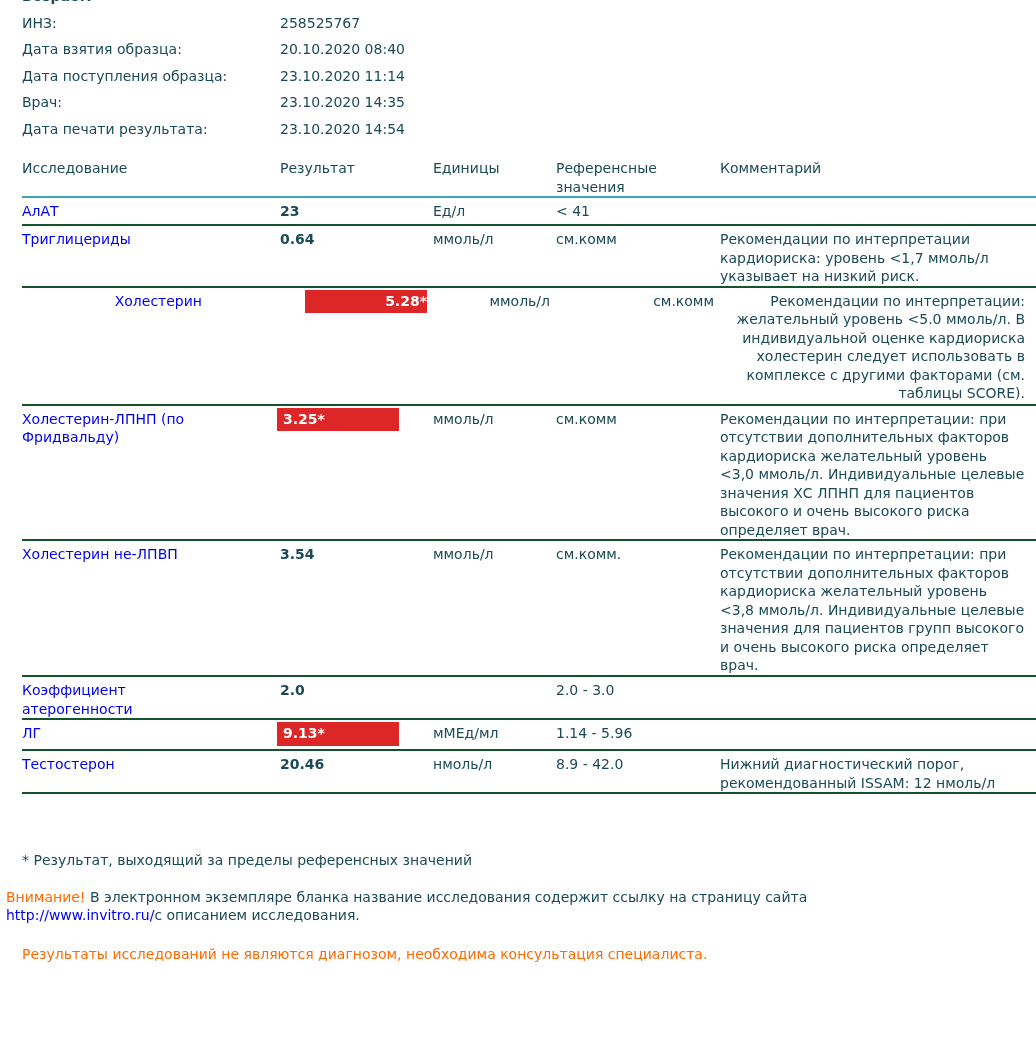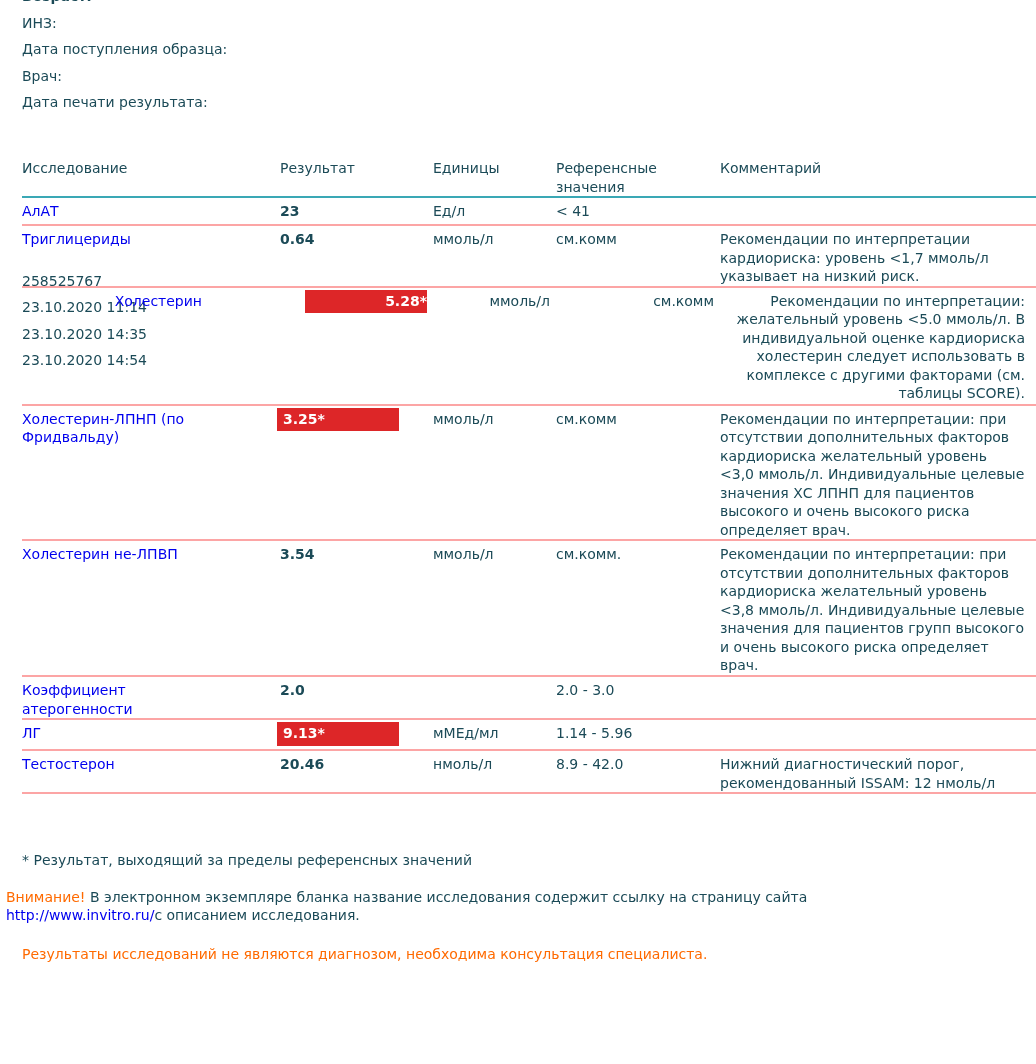--- a/index.html
+++ b/index.html
@@ -10,40 +10,40 @@
     background: #ffffff;
     font-family: "DejaVu Sans", sans-serif;
     font-size: 14px;
     color: #1b4a57;
     position: relative;
   }
   a { color: #0000ee; text-decoration: none; cursor: pointer; }
 
   
   .info-block { position: absolute; top: -12px; left: 22px; }
-  .info-row { height: 26.6px; display: flex; align-items: flex-start; flex-direction: column; }
+  .info-row { height: 26.6px; display: flex; align-items: flex-start; }
   .info-label { width: 258px; flex: 0 0 258px; }
   .info-row.bold { font-weight: bold; }
 
   
   table.results {
     position: absolute; top: 156px; left: 22px;
     width: 1014px;
     border-collapse: collapse;
     table-layout: fixed;
   }
   table.results th, table.results td {
     vertical-align: top;
     text-align: left;
     padding: 4px 6px 0 0;
     line-height: 18.5px;
     font-weight: normal;
   }
   table.results thead th { border-bottom: 2px solid #3aa8b5; height: 38px; padding-top: 3px; }
-  table.results tbody td { border-bottom: 2px solid #fca5a5; }
+  table.results tbody td { border-bottom: 2px solid #14532d; }
   .hdr-ref { display: block; width: 115px; }
 
   .c-name   { width: 255px; }
   .c-result { width: 156px; padding-left: 3px !important; }
   .c-units  { width: 123px; }
   .c-ref    { width: 164px; }
   .c-comment{ width: 316px; }
   .name-span { display: block; width: 180px; }
   .comment-span { display: block; width: 305px; }
 
@@ -77,20 +77,24 @@
 <body>
 
 <div class="info-block">
   <div class="info-row bold">
     <span class="info-label">Возраст:</span>
     <span class="info-value"></span>
   </div>
   <div class="info-row">
     <span class="info-label">ИНЗ:</span>
     <span class="info-value">258525767</span>
+  </div>
+  <div class="info-row">
+    <span class="info-label">Дата взятия образца:</span>
+    <span class="info-value">20.10.2020 08:40</span>
   </div>
   <div class="info-row">
     <span class="info-label">Дата поступления образца:</span>
     <span class="info-value">23.10.2020 11:14</span>
   </div>
   <div class="info-row">
     <span class="info-label">Врач:</span>
     <span class="info-value">23.10.2020 14:35</span>
   </div>
   <div class="info-row">

